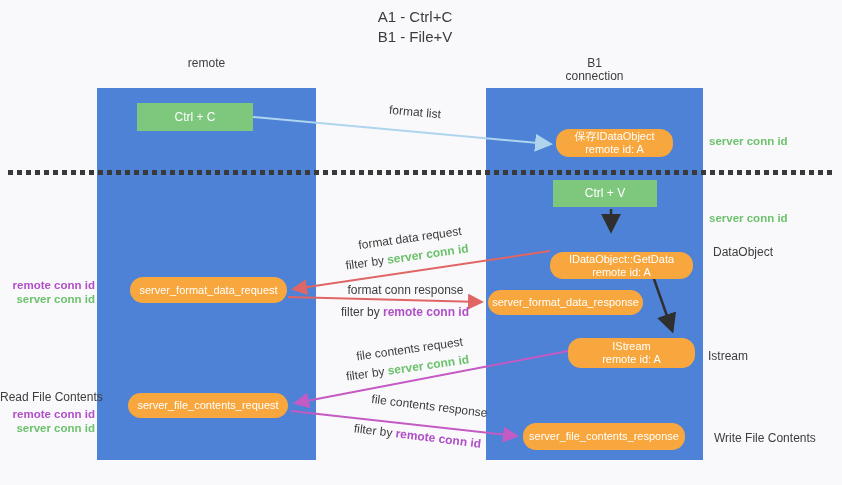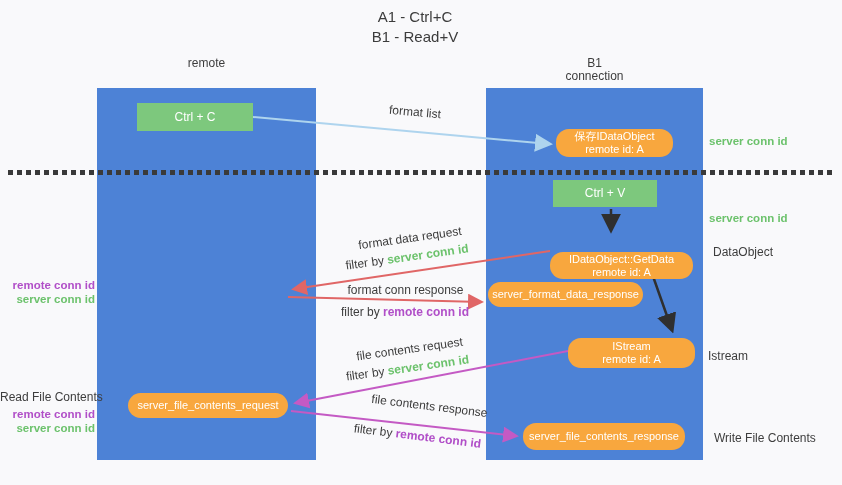--- a/index.html
+++ b/index.html
@@ -43,21 +43,21 @@
 
   svg.arrows { position:absolute; left:0; top:0; width:842px; height:485px; pointer-events:none; }
 </style>
 </head>
 <body>
 
 <div class="canvas">
 
   <div class="title">
     <div>A1 - Ctrl+C</div>
-    <div>B1 - Read+V</div>
+    <div>B1 - File+V</div>
   </div>
 
   <div class="lane-header hdr-a">
     <div>remote</div>
   </div>
   <div class="lane-header hdr-b">
     <div>B1</div>
     <div>connection</div>
   </div>
 
@@ -101,22 +101,25 @@
 
   <div class="node green big" style="left:553px; top:180px; width:104px; height:27px;">
     <div>Ctrl + V</div>
   </div>
 
   <div class="node orange" style="left:550px; top:252px; width:143px; height:27px;">
     <div>IDataObject::GetData</div>
     <div>remote id: A</div>
   </div>
 
+  <div class="node orange" style="left:130px; top:277px; width:157px; height:26px;">
+    <div>server_format_data_request</div>
+  </div>
 
-  <div class="node orange" style="left:488px; top:282px; width:155px; height:25px;text-align:center;">
+  <div class="node orange" style="left:488px; top:290px; width:155px; height:25px;text-align:center;">
     <div>server_format_data_response</div>
   </div>
 
   <div class="node orange" style="left:568px; top:338px; width:127px; height:30px;">
     <div>IStream</div>
     <div>remote id: A</div>
   </div>
 
   <div class="node orange" style="left:128px; top:393px; width:160px; height:25px;">
     <div>server_file_contents_request</div>

